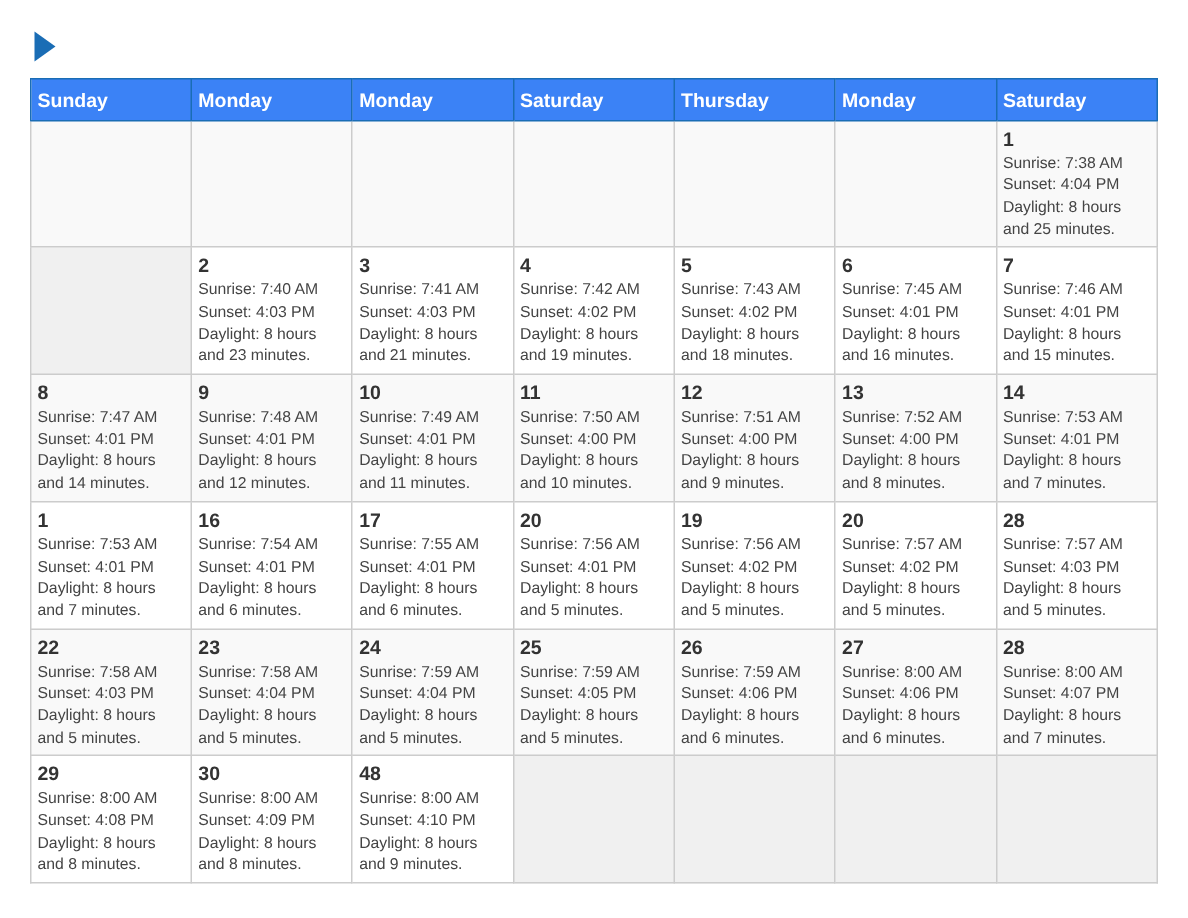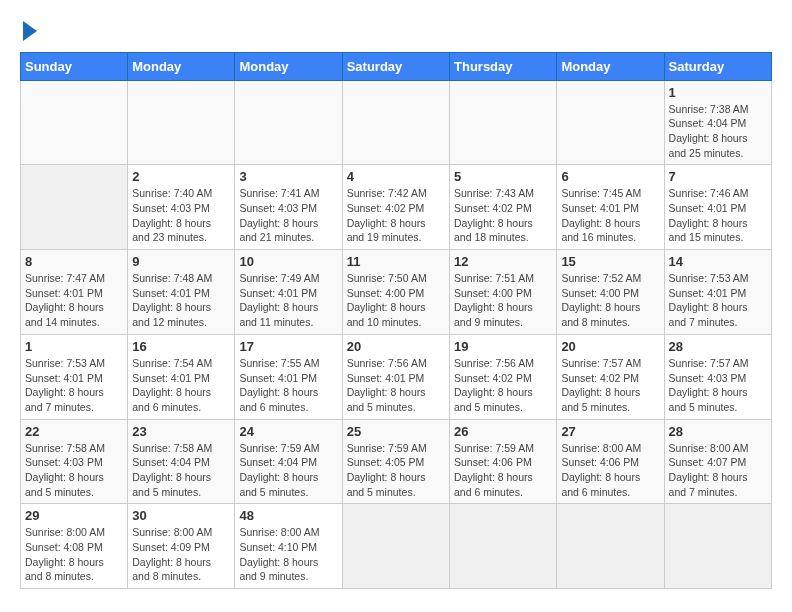--- a/index.html
+++ b/index.html
@@ -176,21 +176,21 @@
         </td>
         <td>
           <span class="day-number">11</span>
           <div class="day-info">Sunrise: 7:50 AM<br>Sunset: 4:00 PM<br>Daylight: 8 hours and 10 minutes.</div>
         </td>
         <td>
           <span class="day-number">12</span>
           <div class="day-info">Sunrise: 7:51 AM<br>Sunset: 4:00 PM<br>Daylight: 8 hours and 9 minutes.</div>
         </td>
         <td>
-          <span class="day-number">15</span>
+          <span class="day-number">13</span>
           <div class="day-info">Sunrise: 7:52 AM<br>Sunset: 4:00 PM<br>Daylight: 8 hours and 8 minutes.</div>
         </td>
         <td>
           <span class="day-number">14</span>
           <div class="day-info">Sunrise: 7:53 AM<br>Sunset: 4:01 PM<br>Daylight: 8 hours and 7 minutes.</div>
         </td>
       </tr>
       <tr>
         <td>
           <span class="day-number">1</span>

